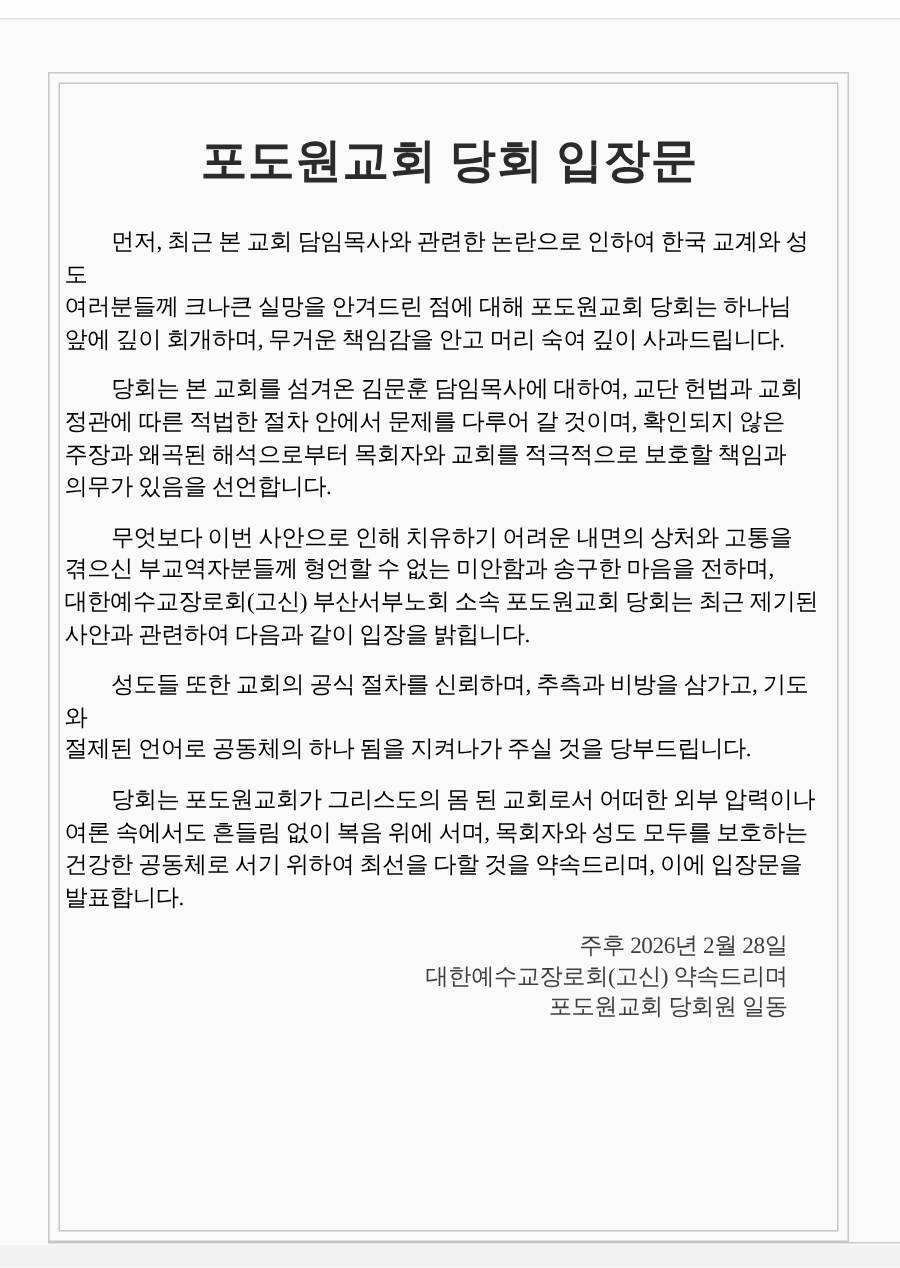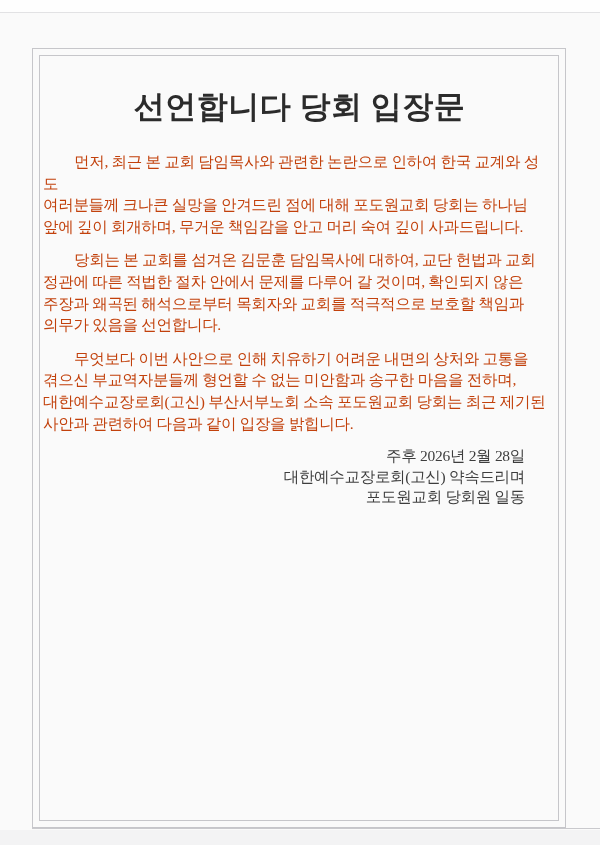--- a/index.html
+++ b/index.html
@@ -59,60 +59,66 @@
     color: #2b2b2b;
     letter-spacing: 0.5px;
   }
   .paragraph {
     margin: 0 6px 12px 0;
     font-size: 15.5px;
     line-height: 21.6px;
     letter-spacing: -0.3px;
     white-space: pre-line;
     text-indent: 2em;
-    color: #c2410c;
+    color: #000000;
   }
   .signature {
     padding-right: 31px;
     text-align: right;
     font-size: 15.5px;
     line-height: 20.5px;
     letter-spacing: -0.3px;
     color: #3d3d3d;
   }
 </style>
 </head>
 <body>
 
 <div class="top-strip"></div>
 
 <div class="frame-outer">
   <div class="frame-inner"></div>
 </div>
 
 <div class="content">
-  <h1 class="doc-title">선언합니다 당회 입장문</h1>
+  <h1 class="doc-title">포도원교회 당회 입장문</h1>
 
   <p class="paragraph">먼저, 최근 본 교회 담임목사와 관련한 논란으로 인하여 한국 교계와 성도
 여러분들께 크나큰 실망을 안겨드린 점에 대해 포도원교회 당회는 하나님
 앞에 깊이 회개하며, 무거운 책임감을 안고 머리 숙여 깊이 사과드립니다.</p>
 
   <p class="paragraph">당회는 본 교회를 섬겨온 김문훈 담임목사에 대하여, 교단 헌법과 교회
 정관에 따른 적법한 절차 안에서 문제를 다루어 갈 것이며, 확인되지 않은
 주장과 왜곡된 해석으로부터 목회자와 교회를 적극적으로 보호할 책임과
 의무가 있음을 선언합니다.</p>
 
   <p class="paragraph">무엇보다 이번 사안으로 인해 치유하기 어려운 내면의 상처와 고통을
 겪으신 부교역자분들께 형언할 수 없는 미안함과 송구한 마음을 전하며,
 대한예수교장로회(고신) 부산서부노회 소속 포도원교회 당회는 최근 제기된
 사안과 관련하여 다음과 같이 입장을 밝힙니다.</p>
 
 
 
+  <p class="paragraph">성도들 또한 교회의 공식 절차를 신뢰하며, 추측과 비방을 삼가고, 기도와
+절제된 언어로 공동체의 하나 됨을 지켜나가 주실 것을 당부드립니다.</p>
 
+  <p class="paragraph">당회는 포도원교회가 그리스도의 몸 된 교회로서 어떠한 외부 압력이나
+여론 속에서도 흔들림 없이 복음 위에 서며, 목회자와 성도 모두를 보호하는
+건강한 공동체로 서기 위하여 최선을 다할 것을 약속드리며, 이에 입장문을
+발표합니다.</p>
 
   <div class="signature">
     <div>주후 2026년 2월 28일</div>
     <div>대한예수교장로회(고신) 약속드리며</div>
     <div>포도원교회 당회원 일동</div>
   </div>
 </div>
 
 <div class="bottom-edge-line"></div>
 <div class="bottom-strip"></div>

